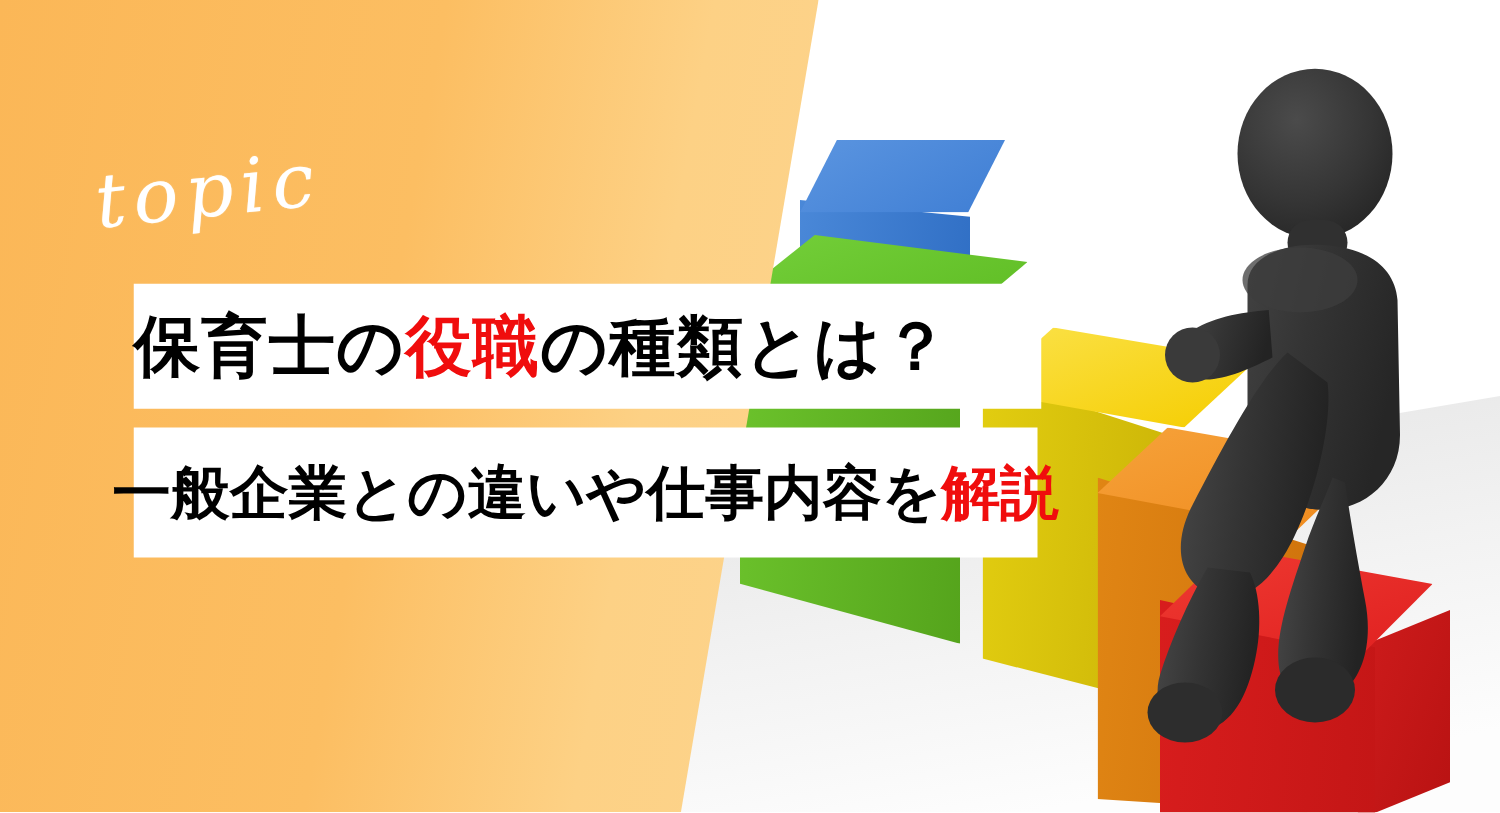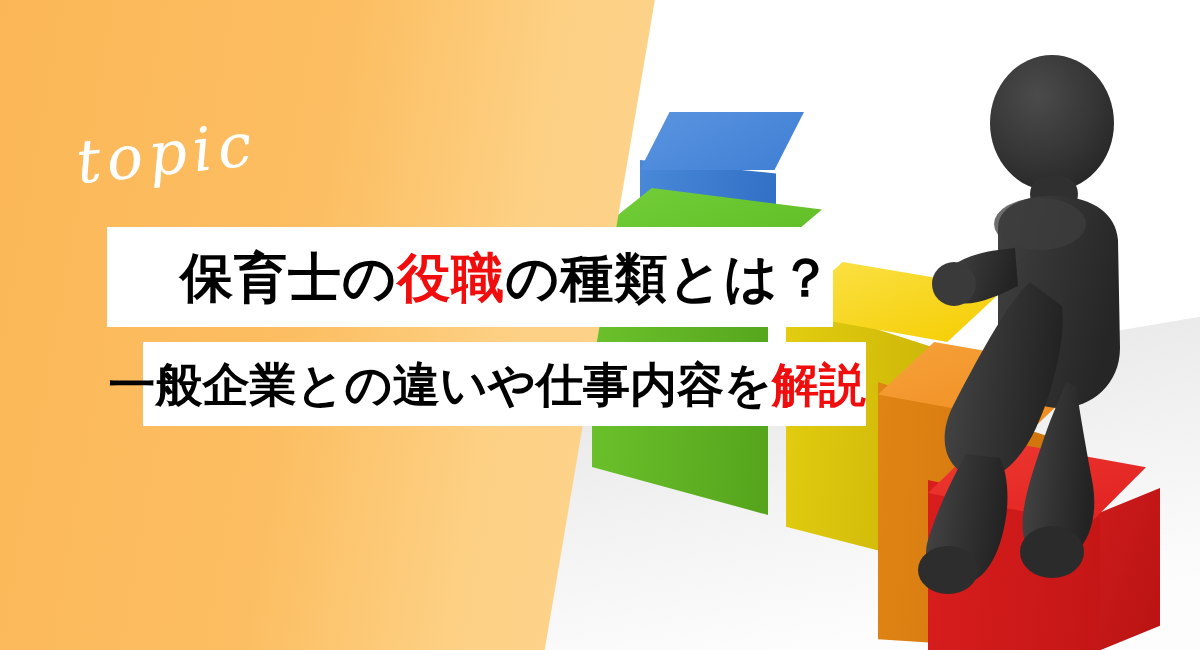--- a/index.html
+++ b/index.html
@@ -164,29 +164,28 @@
     background: #ffffff;
     display: flex;
     align-items: center;
     white-space: nowrap;
   }
   .title-box-1 {
     left: 107px;
     top: 227px;
     width: 726px;
     height: 100px;
-    justify-content: flex-end;
+    justify-content: flex-start;
   }
   .title-box-2 {
     left: 107px;
     top: 342px;
     width: 723px;
-    height: 84px;
-    justify-content: flex-end;
-    margin-left: 36px;
+    height: 104px;
+    justify-content: center;
   }
   .title-line {
     font-family: "DejaVu Sans", sans-serif;
     font-weight: 700;
     color: #000000;
     line-height: 1;
   }
   .title-line-1 { font-size: 53px; letter-spacing: 1px; }
   .title-line-2 { font-size: 47px; letter-spacing: 0px; }
   .hl { color: #f00d0d; }

